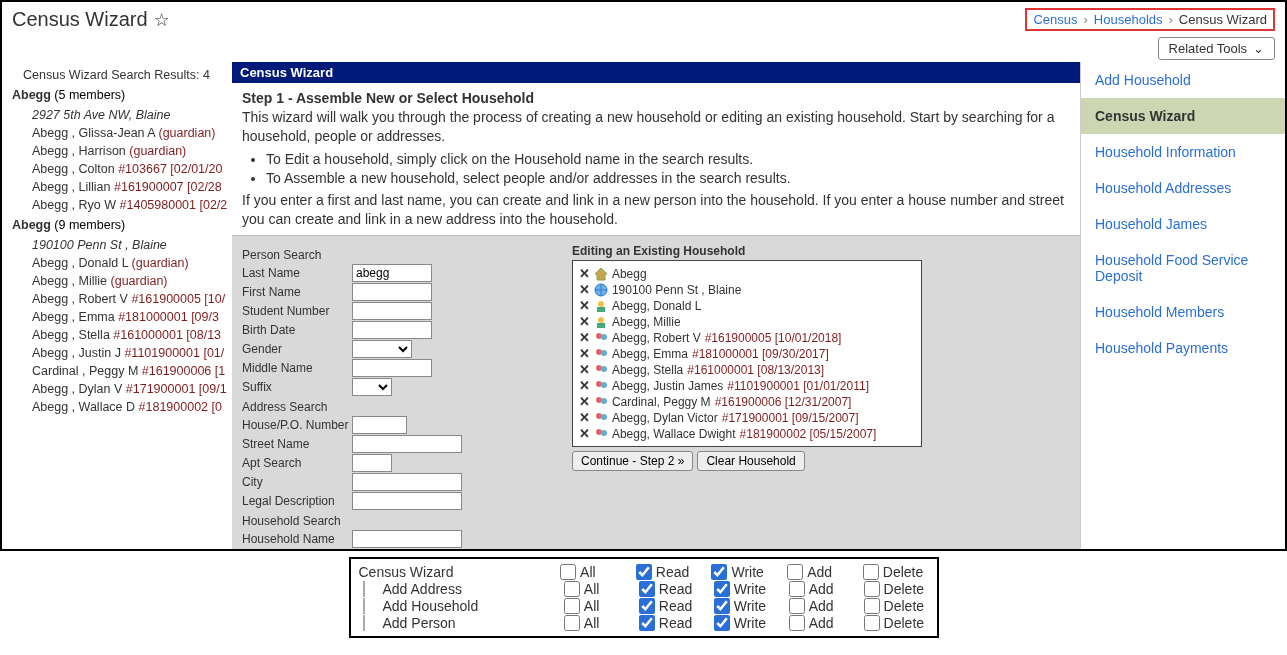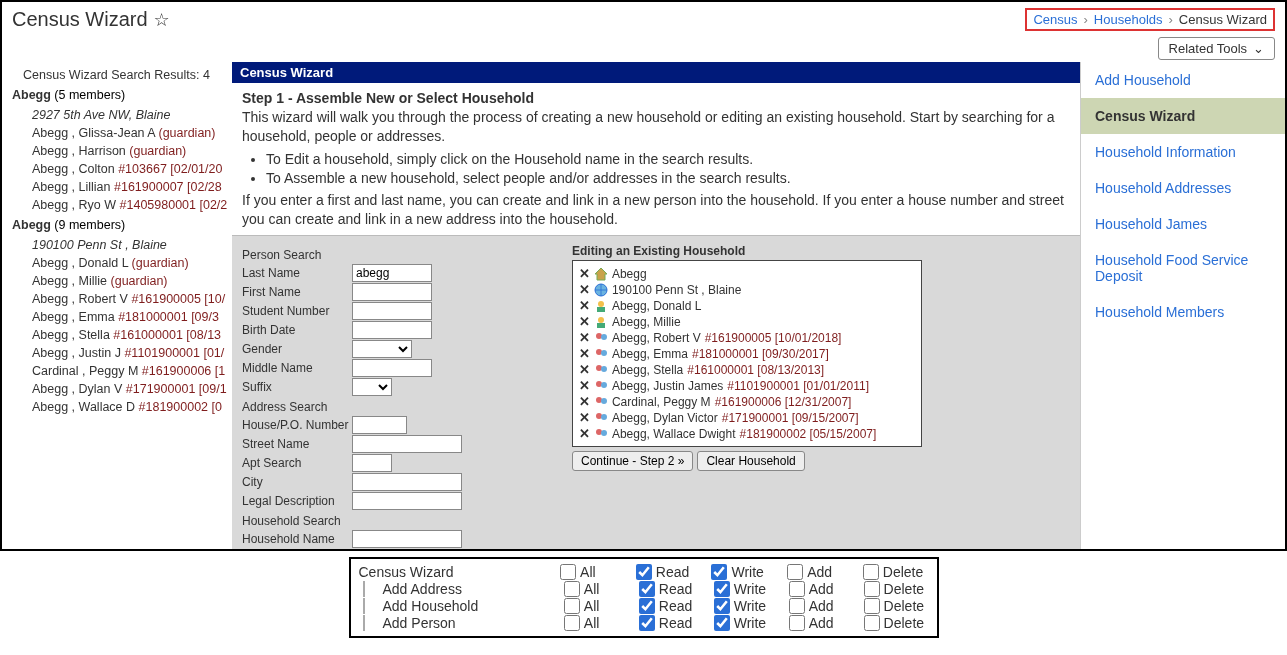--- a/index.html
+++ b/index.html
@@ -327,20 +327,21 @@
     </div>
 
     <div class="sidebar-right" id="rnav">
         <div class="rnav-item">Add Household</div>
         <div class="rnav-item active">Census Wizard</div>
         <div class="rnav-item">Household Information</div>
         <div class="rnav-item">Household Addresses</div>
         <div class="rnav-item">Household James</div>
         <div class="rnav-item">Household Food Service Deposit</div>
         <div class="rnav-item">Household Members</div>
+        <div class="rnav-item">Household Payments</div>
       </div>
   </div>
 </div>
 
 <div class="perm-frame" id="perm-frame">
     <div class="perm-row">
       <div class="perm-label">Census Wizard</div>
       <div class="perm-cell">
         <input type="checkbox" style="">
         <span>All</span>

